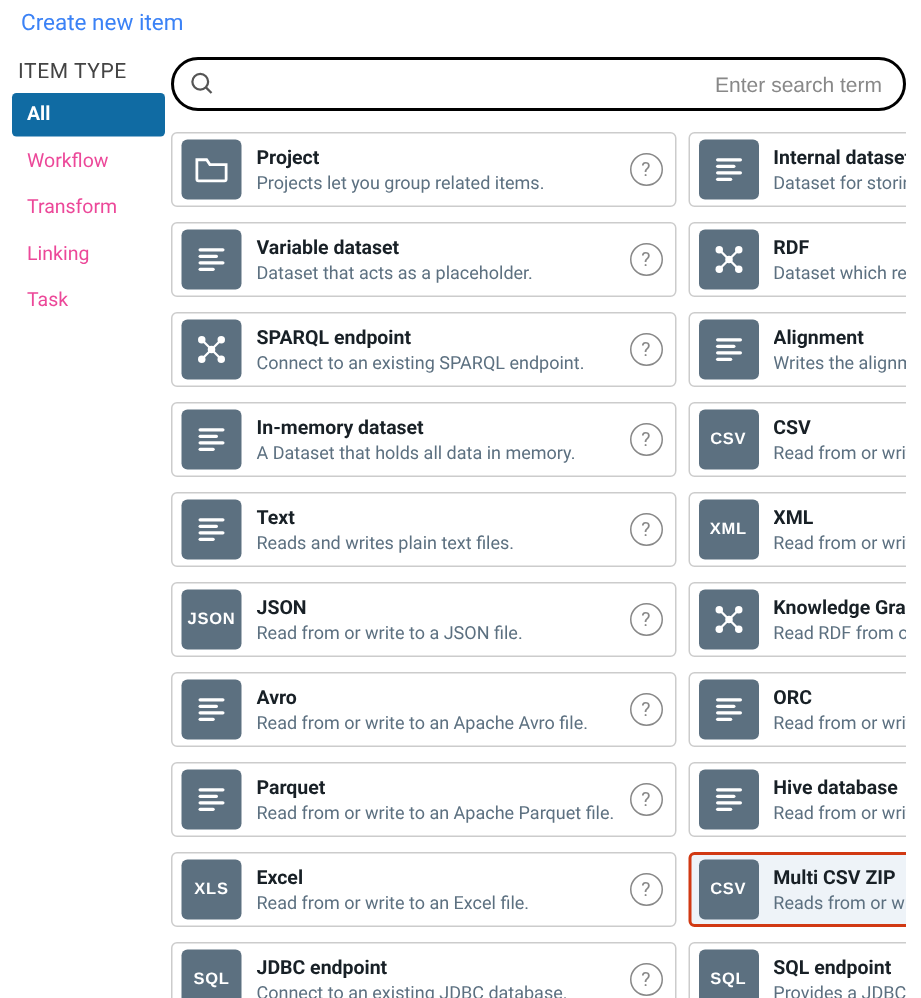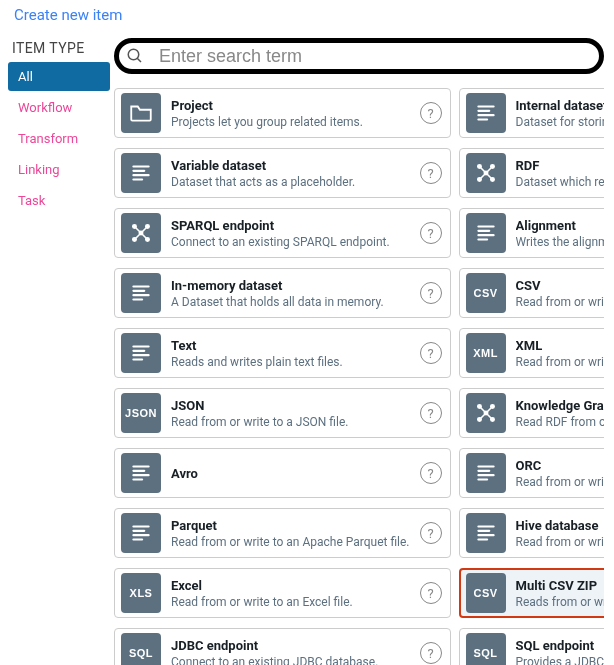--- a/index.html
+++ b/index.html
@@ -3,24 +3,24 @@
 <meta charset="utf-8">
 <style>
   * { box-sizing: border-box; margin: 0; padding: 0; }
   html, body { width: 614px; height: 665px; font-family: -apple-system, BlinkMacSystemFont, "Segoe UI", Roboto, sans-serif; background: #fff; color: #333; overflow: hidden; }
   .page { display: flex; flex-direction: column; height: 100%; }
   .title { font-size: 15px; font-weight: 400; padding: 6px 14px 14px; color: #3b82f6; }
   .body { display: flex; flex: 1; min-height: 0; }
   .sidebar { width: 110px; flex-shrink: 0; padding-left: 8px; }
   .sidebar-header { font-size: 14px; font-weight: 400; letter-spacing: 0.4px; color: #444; padding: 2px 4px 6px; }
   .sidebar-item { font-size: 13px; padding: 7px 10px; border-radius: 3px; color: #ec4899; cursor: pointer; margin-bottom: 2px; }
-  .sidebar-item.active { background: #106ba3; color: #fff; }
+  .sidebar-item.active { background: #106ba3; color: #fff; font-weight: bold; }
   .main { flex: 1; display: flex; flex-direction: column; min-width: 0; padding: 0 10px 0 4px; }
   .search-wrap { position: relative; margin-bottom: 14px; }
-  .search-input { width: 100%; height: 36px; border: 5px solid #000000; border-radius: 18px; padding: 0 14px 0 40px; font-size: 18px; color: #333; outline: none; }
+  .search-input { width: 100%; height: 36px; border: 2px solid #000000; border-radius: 18px; padding: 0 14px 0 40px; font-size: 14px; color: #333; outline: none; text-align: right; }
   .search-input::placeholder { color: #888; }
   .search-icon { position: absolute; left: 12px; top: 50%; transform: translateY(-50%); width: 18px; height: 18px; color: #555; }
   .grid { display: grid; grid-template-columns: 1fr 1fr; gap: 10px 8px; overflow-y: auto; flex: 1; min-height: 0; padding-bottom: 4px; }
   .card { display: flex; align-items: center; height: 50px; border: 1px solid #ccc; border-radius: 4px; padding: 0 8px 0 6px; background: #fff; cursor: pointer; gap: 10px; position: relative; }
   .card.highlighted { border: 2px solid #d13913; background: #eef3f8; padding: 0 7px 0 5px; }
   .tile { width: 40px; height: 40px; border-radius: 4px; background: #5c7080; color: #fff; display: flex; align-items: center; justify-content: center; flex-shrink: 0; font-weight: 700; font-size: 11px; letter-spacing: 0.5px; }
   .tile svg { width: 26px; height: 26px; }
   .card-text { flex: 1; min-width: 0; display: flex; flex-direction: column; gap: 2px; }
   .card-title { font-size: 13px; font-weight: 700; color: #182026; white-space: nowrap; overflow: hidden; text-overflow: ellipsis; }
   .card-desc { font-size: 12px; color: #5c7080; white-space: nowrap; overflow: hidden; text-overflow: ellipsis; }
@@ -229,20 +229,21 @@
             <div class="tile">
               <svg viewBox="0 0 24 24" stroke="#fff" stroke-width="2" stroke-linecap="round">
                 <line x1="5" y1="6" x2="19" y2="6"></line>
                 <line x1="5" y1="10" x2="15" y2="10"></line>
                 <line x1="5" y1="14" x2="19" y2="14"></line>
                 <line x1="5" y1="18" x2="13" y2="18"></line>
               </svg>
             </div>
             <div class="card-text">
               <div class="card-title">Avro</div>
+              <div class="card-desc">Read from or write to an Apache Avro file.</div>
             </div>
             <div class="help">?</div>
           </div>
           <div class="card">
             <div class="tile">
               <svg viewBox="0 0 24 24" stroke="#fff" stroke-width="2" stroke-linecap="round">
                 <line x1="5" y1="6" x2="19" y2="6"></line>
                 <line x1="5" y1="10" x2="15" y2="10"></line>
                 <line x1="5" y1="14" x2="19" y2="14"></line>
                 <line x1="5" y1="18" x2="13" y2="18"></line>

